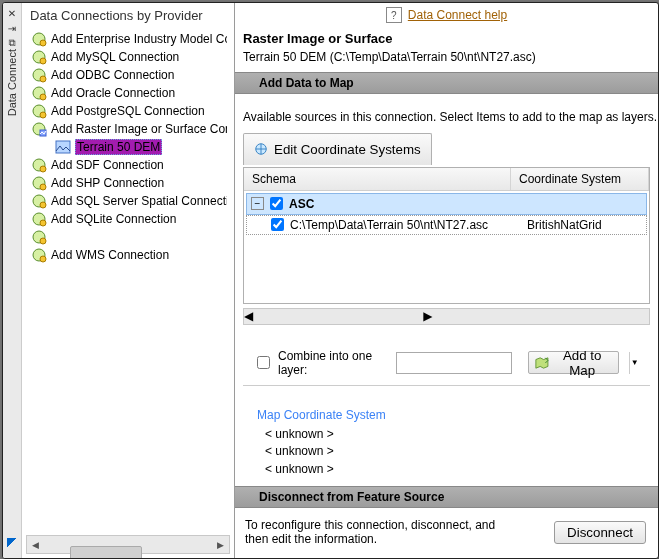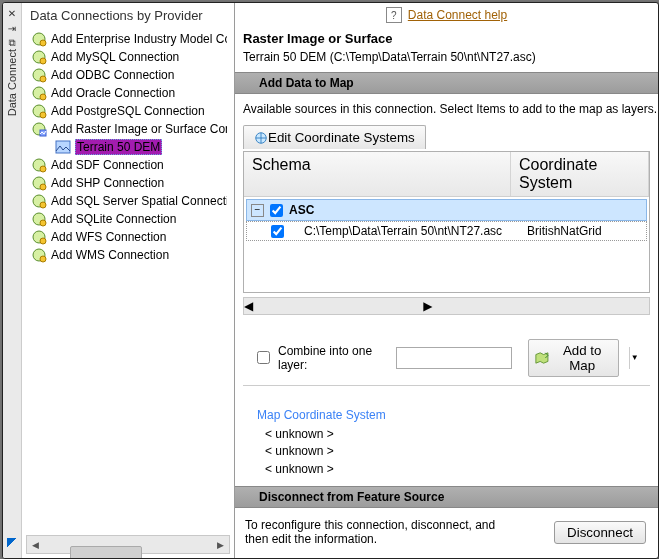--- a/index.html
+++ b/index.html
@@ -23,39 +23,39 @@
   .hscroll .track{flex:1;position:relative}
   .hscroll .thumb{position:absolute;height:12px;top:1px;background:#d0d0d0;border:1px solid #aaa;border-radius:2px}
   
   .right{flex:1;display:flex;flex-direction:column;overflow:hidden}
   .help{display:flex;gap:6px;align-items:center;justify-content:center;padding:4px 0 6px}
   .help .q{width:14px;height:14px;border:1px solid #888;display:flex;align-items:center;justify-content:center;font-size:10px;color:#555}
   .help a{color:#a16207;}
   .r-title{font-weight:bold;font-size:13px;padding:2px 10px 2px 8px}
   .r-path{padding:2px 10px 8px 8px}
   .section-hd{background:linear-gradient(#b0b0b0,#9c9c9c);color:#000;font-weight:bold;padding:3px 24px;border-top:1px solid #888;border-bottom:1px solid #888}
-  .desc{padding:8px 8px 10px;white-space:nowrap;overflow:hidden}
+  .desc{padding:16px 8px 10px;white-space:nowrap;overflow:hidden}
   .ecs-wrap{padding:0 8px 2px}
-  .ecs-btn{display:inline-flex;align-items:center;gap:0;height:24px;padding:0 10px;background:linear-gradient(#fafafa,#e6e6e6);border:1px solid #b0b0b0;border-bottom:none;border-radius:2px 2px 0 0}
+  .ecs-btn{display:inline-flex;align-items:center;gap:6px;height:32px;padding:0 10px;background:linear-gradient(#fafafa,#e6e6e6);border:1px solid #b0b0b0;border-bottom:none;border-radius:2px 2px 0 0}
   .grid{border:1px solid #b0b0b0;margin:0 8px;height:150px;display:flex;flex-direction:column}
-  .grid-hd{display:flex;background:linear-gradient(#f8f8f8,#e8e8e8);border-bottom:1px solid #cfcfcf;font-size:16px}
+  .grid-hd{display:flex;background:linear-gradient(#f8f8f8,#e8e8e8);border-bottom:1px solid #cfcfcf;font-size:12px}
   .gh{padding:4px 8px;border-right:1px solid #d4d4d4}
   .gh1{width:250px}.gh2{flex:1}
   .grid-body{flex:1;position:relative;overflow:hidden}
   .grp-row{display:flex;align-items:center;gap:4px;height:20px;background:#cde6ff;border:1px solid #8ab7e8;margin:2px 2px 0}
   .grp-row .exp{width:11px;height:11px;border:1px solid #888;display:flex;align-items:center;justify-content:center;font-size:10px;line-height:0;margin-left:4px}
   .grp-row .cb{margin:0 2px}
   .grp-row .lbl{font-weight:bold;flex:1}
   .data-row{display:flex;align-items:center;height:18px;border:1px dotted #999;margin:0 2px}
-  .data-row .c1{width:250px;display:flex;align-items:center;gap:20px;padding-left:24px;white-space:nowrap;overflow:hidden}
+  .data-row .c1{width:250px;display:flex;align-items:center;gap:6px;padding-left:24px;white-space:nowrap;overflow:hidden}
   .data-row .c2{flex:1;padding-left:6px}
   .grid-hscroll{height:17px;margin:4px 8px 0;background:#e9e9e9;border:1px solid #c8c8c8;display:flex;align-items:center}
   .combine{display:flex;align-items:center;gap:8px;padding:10px 10px 8px 14px;border-bottom:1px solid #ccc;margin:14px 8px}
   .combine input[type=text]{width:110px;height:18px;border:1px solid #aaa}
-  .addmap{display:inline-flex;align-items:center;gap:4px;height:38px;padding:0 6px;background:linear-gradient(#fafafa,#e6e6e6);border:1px solid #b0b0b0;border-radius:2px}
+  .addmap{display:inline-flex;align-items:center;gap:4px;height:23px;padding:0 6px;background:linear-gradient(#fafafa,#e6e6e6);border:1px solid #b0b0b0;border-radius:2px}
   .dropdownbtn{width:12px;display:flex;align-items:center;justify-content:center;border-left:1px solid #ccc;height:22px;margin-left:2px}
   .mapcs{padding:8px 14px 0 22px}
   .mapcs .label{color:#3b82f6}
   .mapcs .values{padding:4px 0 8px 8px;line-height:1.45}
   .disconnect-row{display:flex;justify-content:space-between;align-items:center;padding:10px 12px 12px 10px;gap:12px}
   .btn{height:23px;padding:0 12px;background:linear-gradient(#fafafa,#e4e4e4);border:1px solid #9a9a9a;border-radius:3px}
   input[type=checkbox]{margin:0}
   svg{display:block}
 </style>
 </head>
@@ -153,21 +153,20 @@
             <circle cx="8" cy="8" r="6" fill="#d7f0a3" stroke="#5a8e2d"></circle>
             <circle cx="12" cy="12" r="3" fill="#f4c430" stroke="#a97d00"></circle>
           </svg>
         <span>Add SQLite Connection</span>
       </div>
       <div class="tree-item">
         <svg class="ico" viewBox="0 0 16 16">
             <circle cx="8" cy="8" r="6" fill="#d7f0a3" stroke="#5a8e2d"></circle>
             <circle cx="12" cy="12" r="3" fill="#f4c430" stroke="#a97d00"></circle>
           </svg>
-        <span>Add WFS Connection</span>
       </div>
       <div class="tree-item">
         <svg class="ico" viewBox="0 0 16 16">
             <circle cx="8" cy="8" r="6" fill="#d7f0a3" stroke="#5a8e2d"></circle>
             <circle cx="12" cy="12" r="3" fill="#f4c430" stroke="#a97d00"></circle>
           </svg>
         <span>Add WMS Connection</span>
       </div>
     </div>
     <div class="hscroll">

